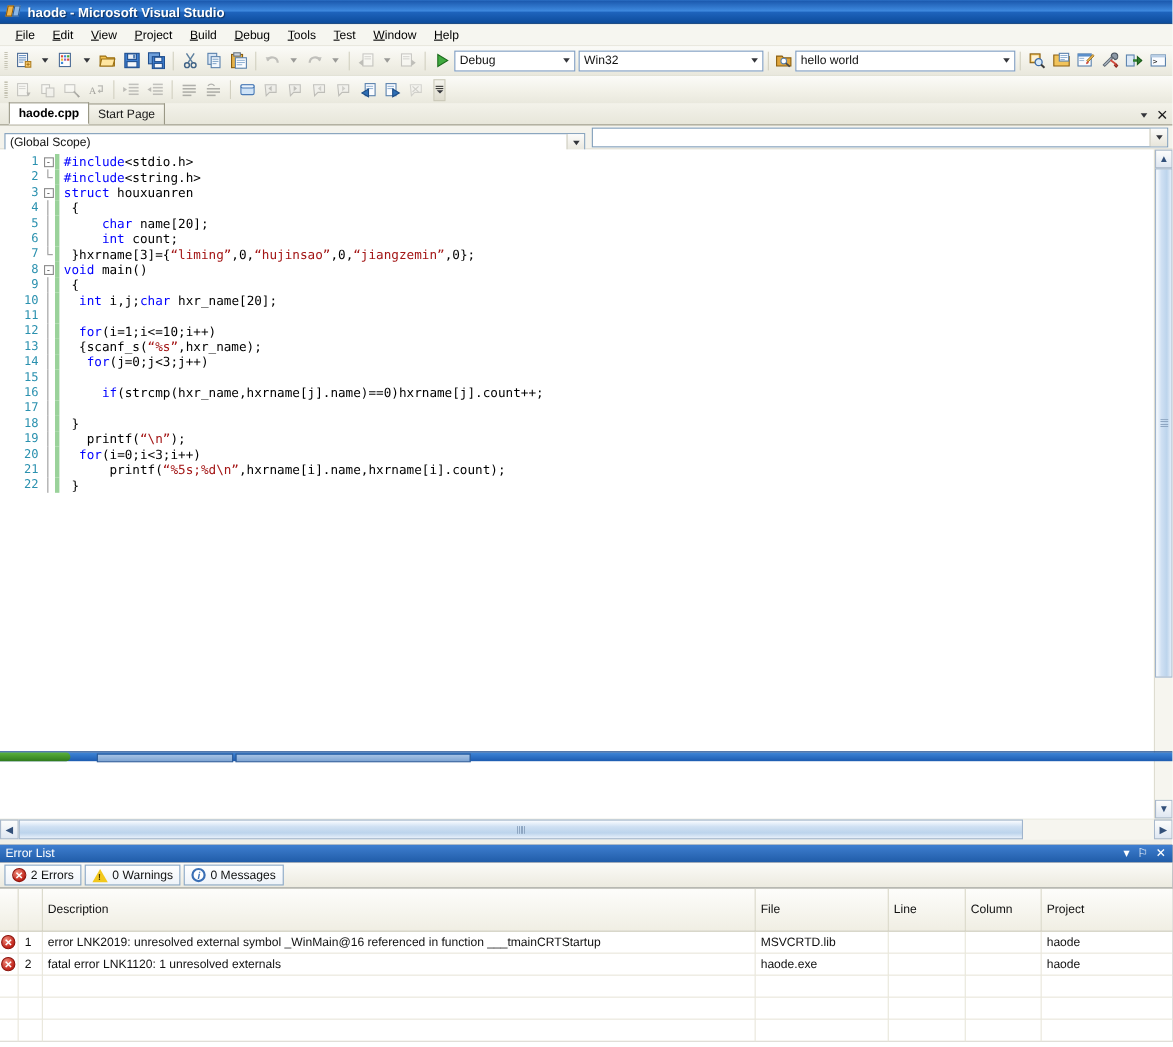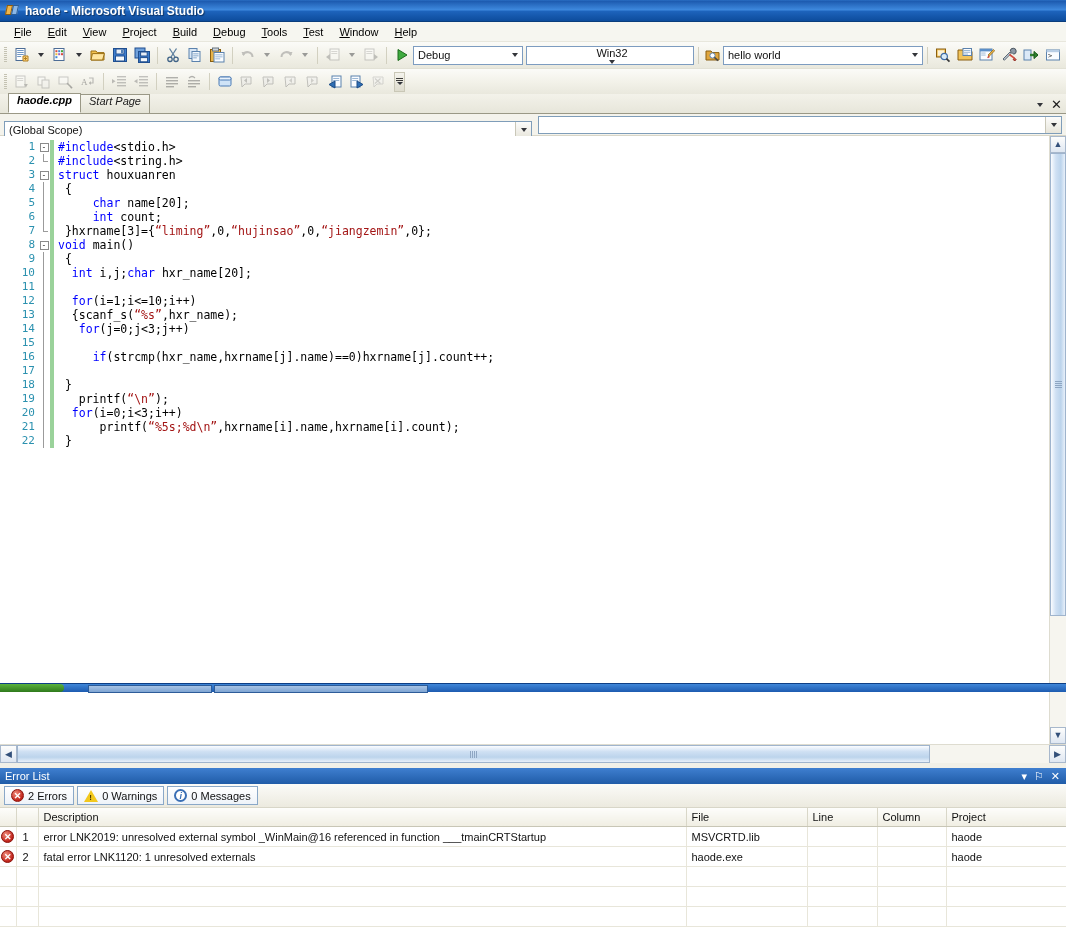--- a/index.html
+++ b/index.html
@@ -66,21 +66,21 @@
     border-top:4px solid #33353a;
   }
   .arrowdn.dim { border-top-color:#9a9a97; }
   .tb-combo {
     height: 19px; background:#fff; border:1px solid #7d9cc0;
     display:flex; align-items:center; justify-content:space-between;
     font-size: 11px; padding-left: 4px; flex:none; color:#111;
   }
   .tb-combo .cb-arrow { width:15px; display:flex; align-items:center; justify-content:center; }
   .tb-combo.dbg { width: 110px; }
-  .tb-combo.plat { width: 168px; flex-direction: column; }
+  .tb-combo.plat { width: 168px; }
   .tb-combo.proj { width: 200px; }
   .proj-wrap { display:flex; align-items:center; flex:none; }
   .proj-icon { width: 20px; height:18px; display:flex;align-items:center;justify-content:center; }
   .tb-overflow {
     width: 11px; height: 20px; background: linear-gradient(to bottom,#f4f3ec,#dedcce);
     border:1px solid #c9c7b6; display:flex;flex-direction:column;align-items:center;justify-content:center;
     flex:none; margin-left:2px;
   }
   .ovf-bar { width:7px;height:1px;background:#3a3a38;margin-bottom:1px; }
 
@@ -89,24 +89,23 @@
   .ic.dim { opacity:.40; filter: grayscale(100%); }
 
   
   .tabstrip {
     height: 20px; position: relative;
     background: linear-gradient(to bottom,#f3f2ea,#e7e6da);
     border-bottom:1px solid #9a9886;
     display:flex; align-items:flex-end; padding-left: 8px;
   }
   .doctab {
-    height: 19px; display:flex;padding:0 8px;
+    height: 19px; display:flex;align-items:center; padding:0 8px;
     font-size: 11px; position:relative; border:1px solid #9a9886; border-bottom:none;
     margin-right:-1px;
-    font-style:italic;
   }
   .doctab.active {
     background:#ffffff; font-weight:bold; z-index:2; height:20px;
     border-bottom:1px solid #ffffff;
   }
   .doctab.inactive { background: linear-gradient(to bottom,#f7f6ef,#e4e3d6); color:#1a1a1a; }
   .tabstrip .tabctl { position:absolute; right:4px; bottom:2px; display:flex; align-items:center; gap:8px; }
   .tabctl .xbtn { font-size:13px; color:#1a1a1a; line-height:1; font-family:"Liberation Sans",sans-serif; }
 
   
@@ -224,21 +223,21 @@
   }
   .badge-warn::after {
     content:"!"; position:absolute; left:-2px; top:3px; font-size:8px; color:#4a3a00; font-weight:bold;
   }
   .badge-info { background:#fff; border:2px solid #3a6fb5; color:#3a6fb5; font-style:italic; }
 
   .el-table { width:100%; border-collapse:collapse; font-size:11px; background:#fff; table-layout:fixed; }
   .el-table th {
     background: linear-gradient(to bottom,#fdfdfb,#f0eee3);
     border-right:1px solid #d9d7c8; border-bottom:1px solid #c8c6b6;
-    font-weight:normal; text-align:left; padding:3px 5px; height:18px; color:#111;
+    font-weight:normal; text-align:left; padding:13px 5px; height:18px; color:#111;
   }
   .el-table td {
     border-right:1px solid #e8e6da; border-bottom:1px solid #e8e6da;
     padding:3px 5px; height:20px; color:#111; overflow:hidden; white-space:nowrap;
   }
   .el-table td.ico { text-align:center; padding:0; }
   .el-table td.num { text-align:left; padding-left:6px; }
   .el-blank td { height:20px; }
 
   

